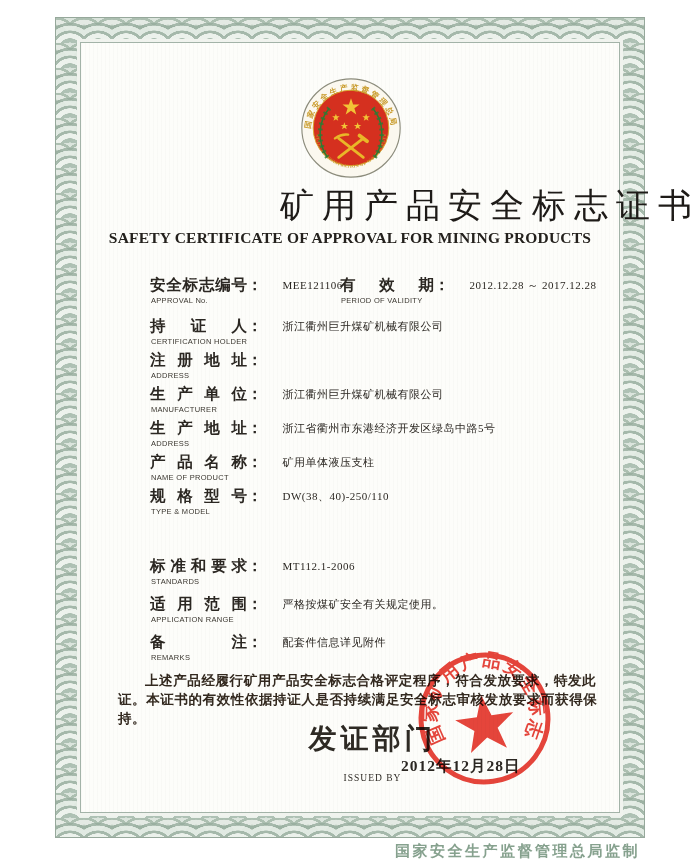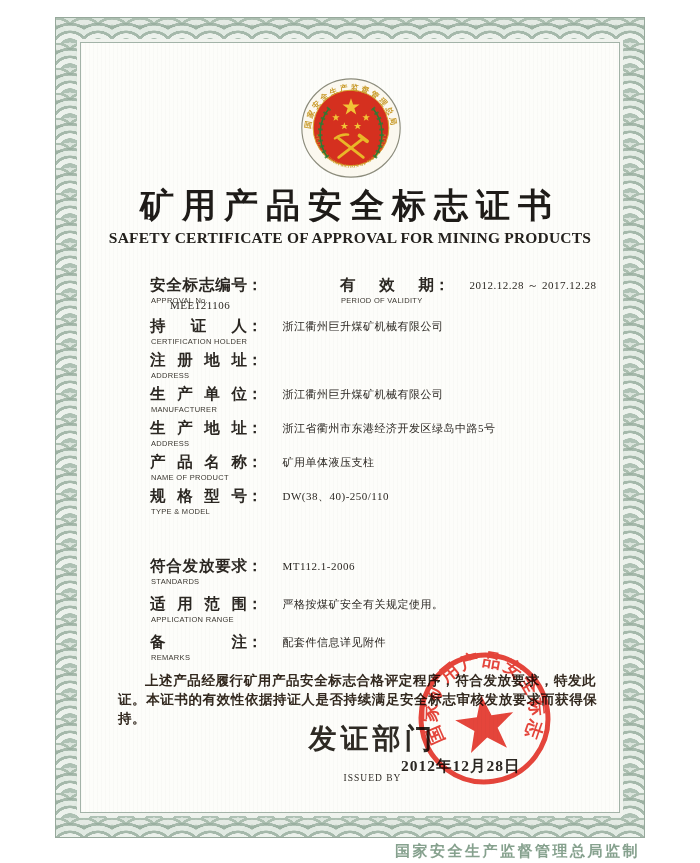--- a/index.html
+++ b/index.html
@@ -29,33 +29,33 @@
     background:#fdfdfa;
     background-image:repeating-linear-gradient(90deg, rgba(120,130,115,0.035) 0 1px, rgba(0,0,0,0) 1px 4px);
     border:1px solid #a3b3a8;
     box-shadow:0 0 0 3px #f0f3ee;
   }
 
   
   .emblem { position:absolute; left:296px; top:76px; width:110px; height:104px; }
   .title-cn {
     position:absolute; left:0; right:0; top:183px;
-    text-align:center; font-size:34px; font-weight:700;
+    text-align:right; font-size:34px; font-weight:400;
     letter-spacing:8px; padding-left:0; color:#1e1b18;
   }
   .title-en {
     position:absolute; left:0; right:0; top:229px;
     text-align:center; font-size:15.5px; font-weight:700;
     letter-spacing:0.2px; color:#24211d;
   }
 
   
   .f-row { position:absolute; left:150px; white-space:nowrap; display:flex; align-items:flex-start; }
   .pair { display:flex; align-items:flex-start; }
-  .pair1 { width:190px;flex-direction:column; }
+  .pair1 { width:190px; }
   .lab { position:relative; display:flex; align-items:flex-start; }
   .lab-cn {
     display:inline-block; width:97px;
     font-size:15.5px; font-weight:700; line-height:20px;
     text-align:justify; text-align-last:justify;
   }
   .lab-cn.w-narrow { width:94px; }
   .colon { font-size:15.5px; font-weight:700; line-height:20px; }
   .lab-en {
     position:absolute; left:1px; top:21px;
@@ -199,21 +199,21 @@
     <span class="lab">
       <span class="lab-cn">规格型号</span>
         <span class="colon">：</span>
       <span class="lab-en">TYPE &amp; MODEL</span>
     </span>
     <span class="val">DW(38、40)-250/110</span>
   </div>
 
   <div class="f-row" style="top:556px;">
     <span class="lab">
-      <span class="lab-cn">符合发放要求</span>
+      <span class="lab-cn">标准和要求</span>
         <span class="colon">：</span>
       <span class="lab-en">STANDARDS</span>
     </span>
     <span class="val">MT112.1-2006</span>
   </div>
 
   <div class="f-row" style="top:594px;justify-content:space-between;">
     <span class="lab">
       <span class="lab-cn">适用范围</span>
         <span class="colon">：</span>

